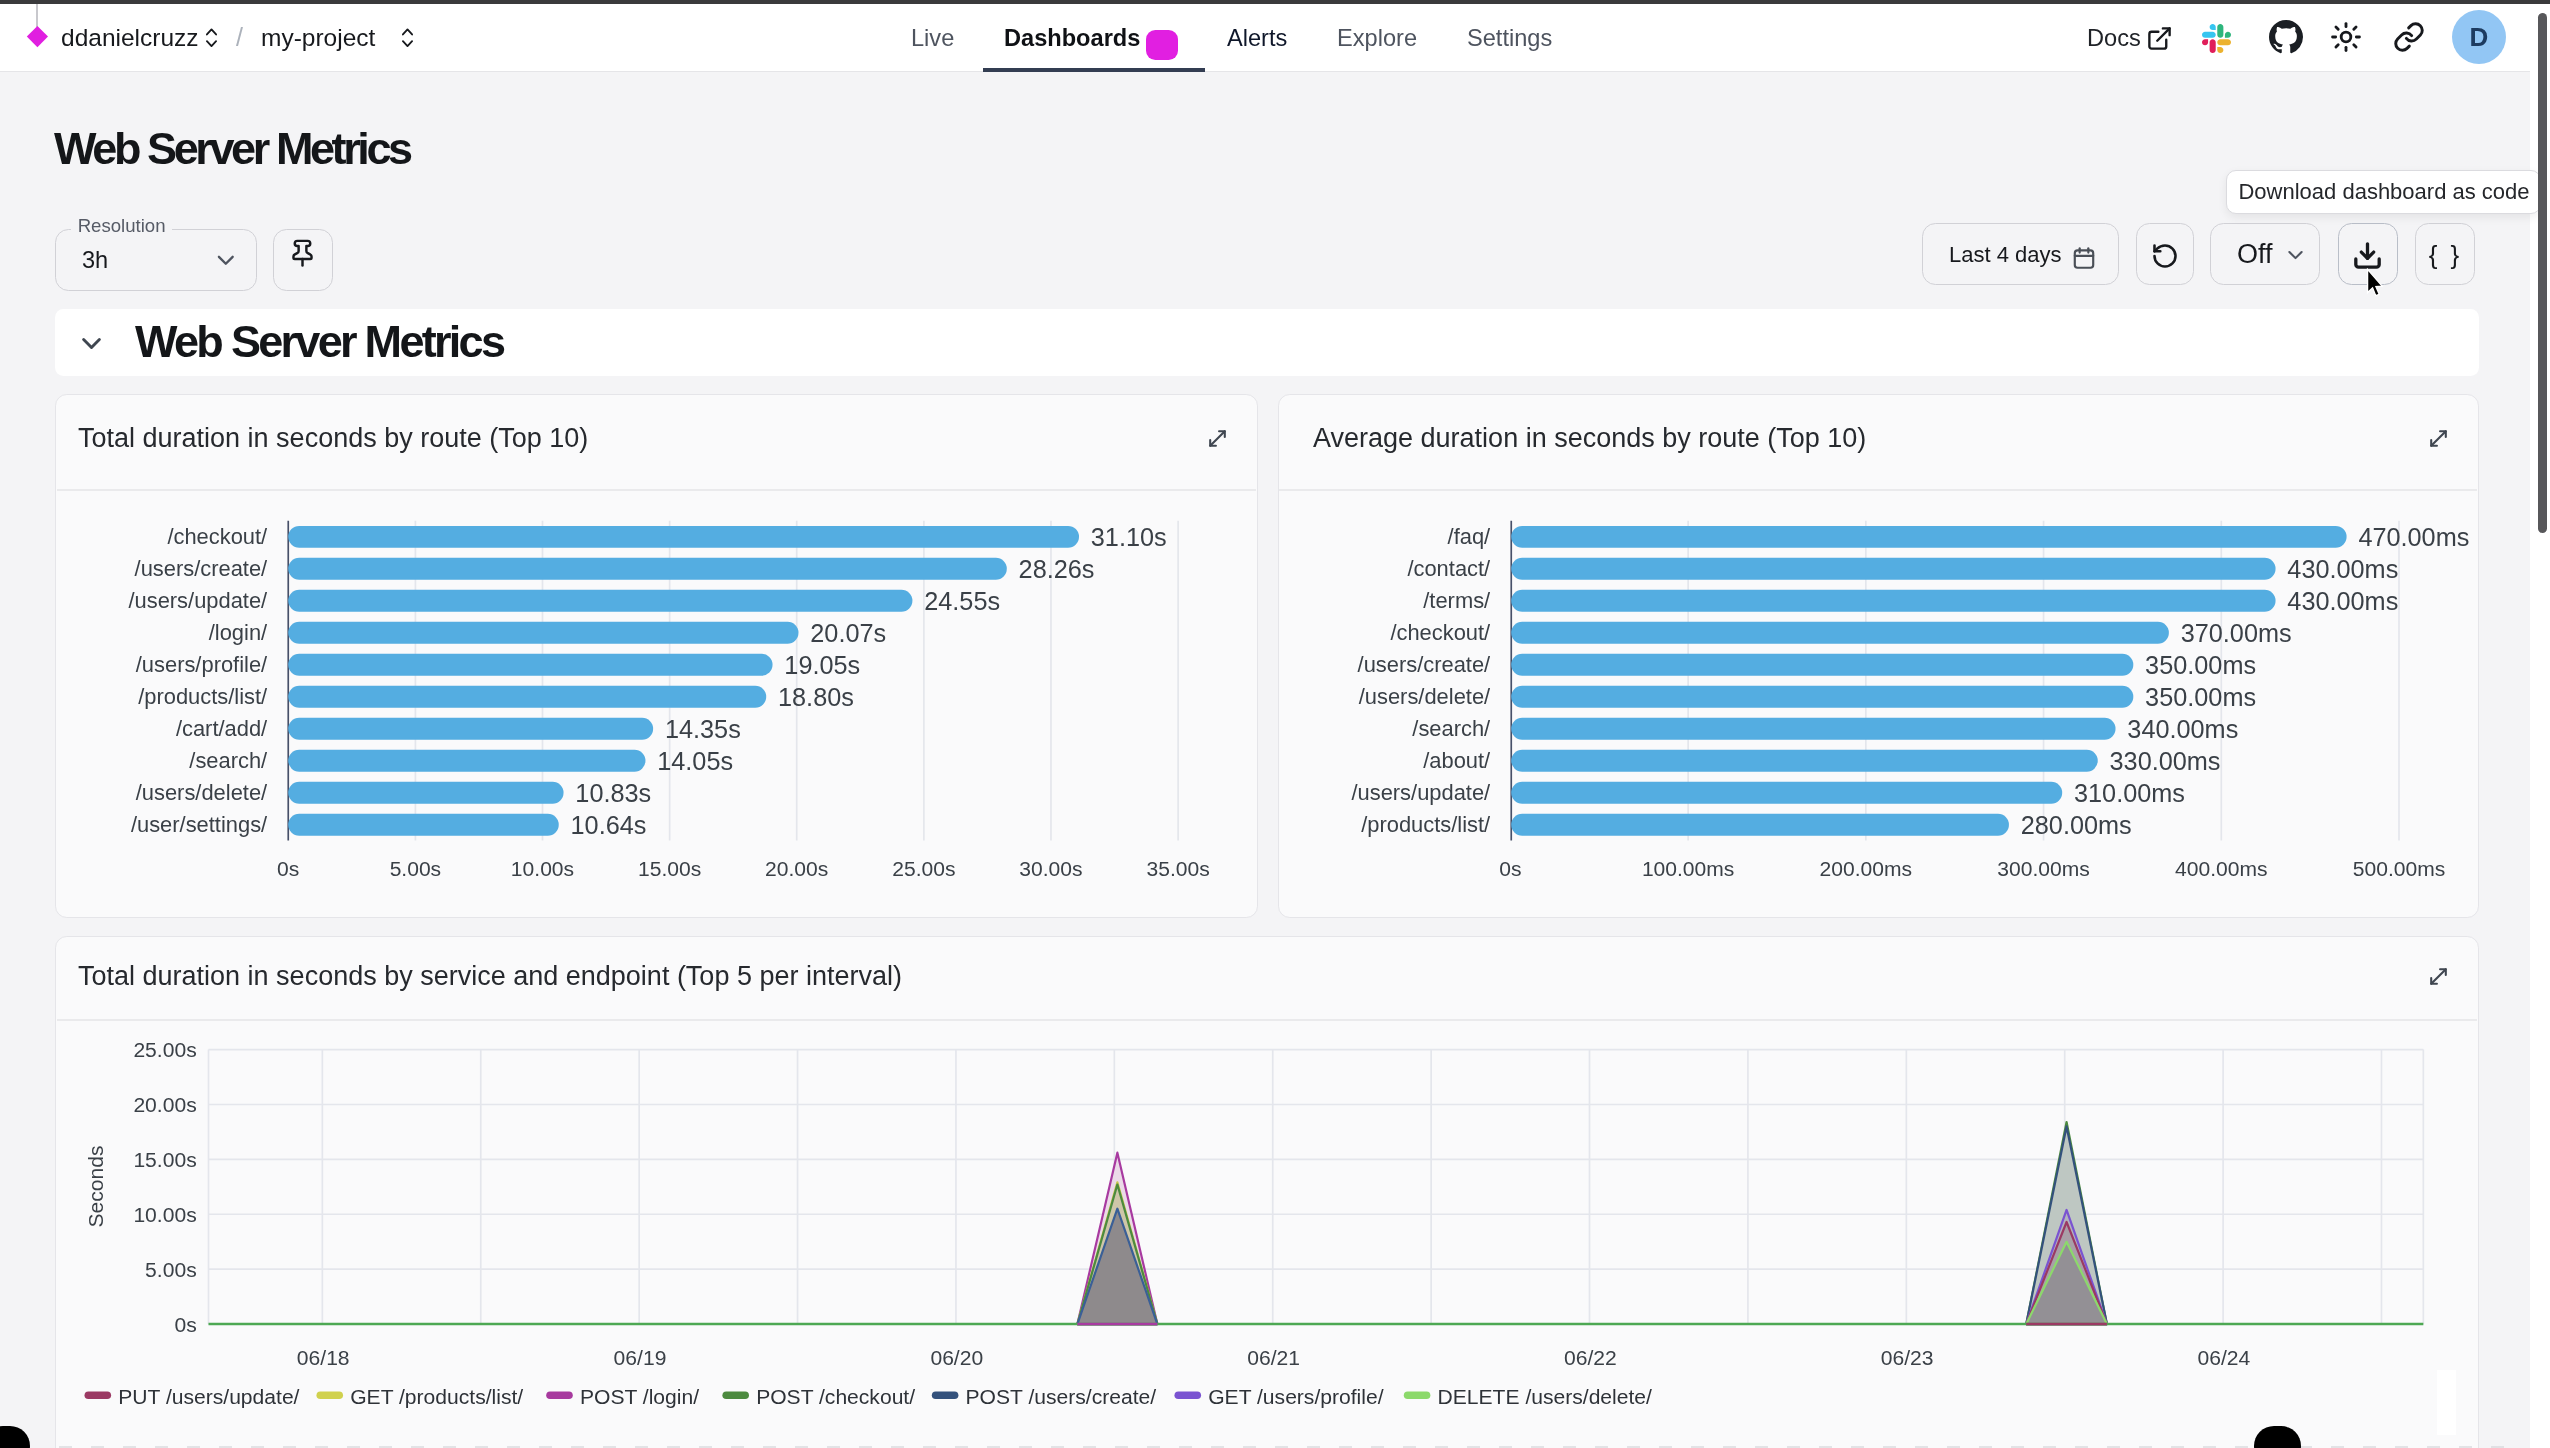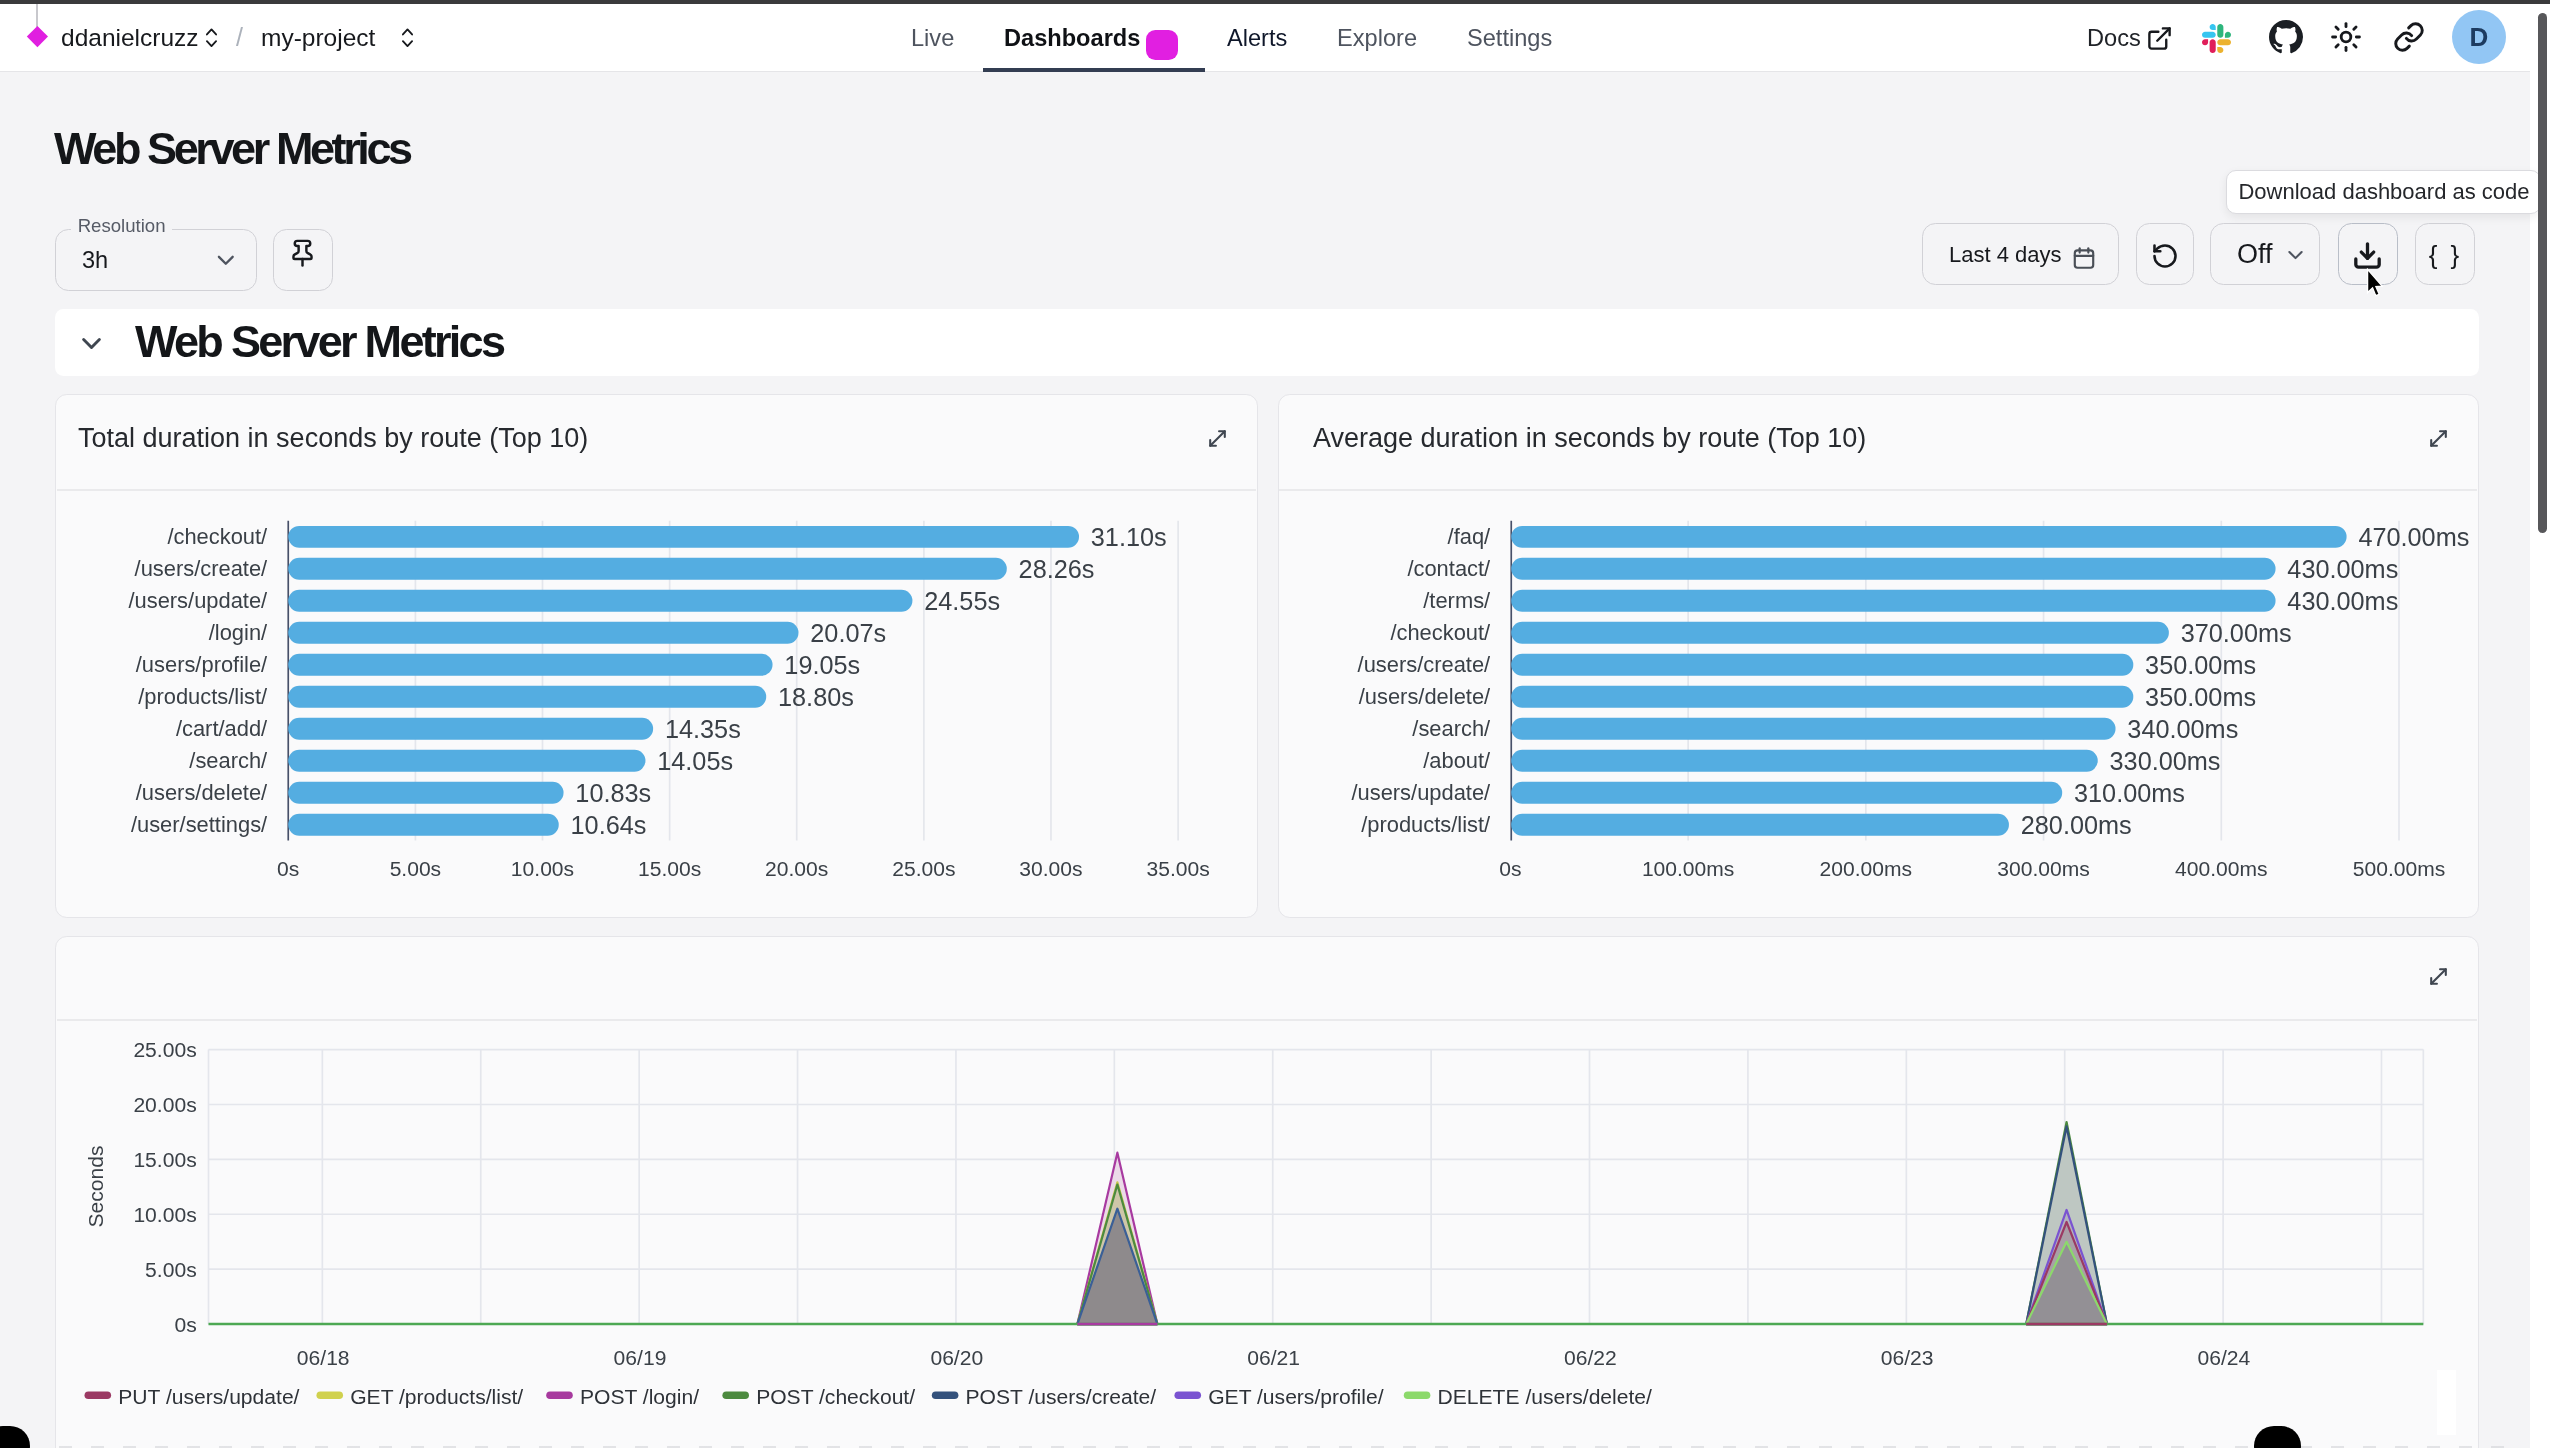--- a/index.html
+++ b/index.html
@@ -123,20 +123,21 @@
 <div class="abs" style="left:1278px;top:394px;width:1201px;height:524px;background:#FAFAFB;border:1.7px solid #E5E5E9;border-radius:11.8px"></div>
 <div class="abs" style="left:1279px;top:489px;width:1198px;height:1.7px;background:#EAEAEC"></div>
 <div class="t" style="font-size:27px;color:#26292E;font-weight:400;height:37px;line-height:37px;top:420px;left:1300px;margin-left:13px;">Average duration in seconds by route (Top 10)</div>
 <svg class="abs" style="left:2426px;top:426px" width="25" height="25" viewBox="0 0 24 24" fill="none" stroke="#3F4650" stroke-width="2" stroke-linecap="round" stroke-linejoin="round">
       <path d="M5 19L19 5"></path>
       <path d="M13.5 5H19v5.5"></path>
       <path d="M10.5 19H5v-5.5"></path>
     </svg>
 <div class="abs" style="left:55px;top:936px;width:2424px;height:590px;background:#FAFAFB;border:1.7px solid #E5E5E9;border-radius:11.8px"></div>
 <div class="abs" style="left:57px;top:1019px;width:2420px;height:1.7px;background:#EAEAEC"></div>
+<div class="t" style="font-size:27px;color:#26292E;font-weight:400;height:37px;line-height:37px;top:958px;left:78px;">Total duration in seconds by service and endpoint (Top 5 per interval)</div>
 <svg class="abs" style="left:2426px;top:964px" width="25" height="25" viewBox="0 0 24 24" fill="none" stroke="#3F4650" stroke-width="2" stroke-linecap="round" stroke-linejoin="round">
       <path d="M5 19L19 5"></path>
       <path d="M13.5 5H19v5.5"></path>
       <path d="M10.5 19H5v-5.5"></path>
     </svg>
 <svg class="abs" style="left:55px;top:394px" width="1203" height="541" viewBox="0 0 1426 642">
       <line x1="426.9" y1="150.5" x2="426.9" y2="530.0" stroke="#E4E6EC" stroke-width="2"></line>
       <line x1="577.7" y1="150.5" x2="577.7" y2="530.0" stroke="#E4E6EC" stroke-width="2"></line>
       <line x1="728.6" y1="150.5" x2="728.6" y2="530.0" stroke="#E4E6EC" stroke-width="2"></line>
       <line x1="879.4" y1="150.5" x2="879.4" y2="530.0" stroke="#E4E6EC" stroke-width="2"></line>

